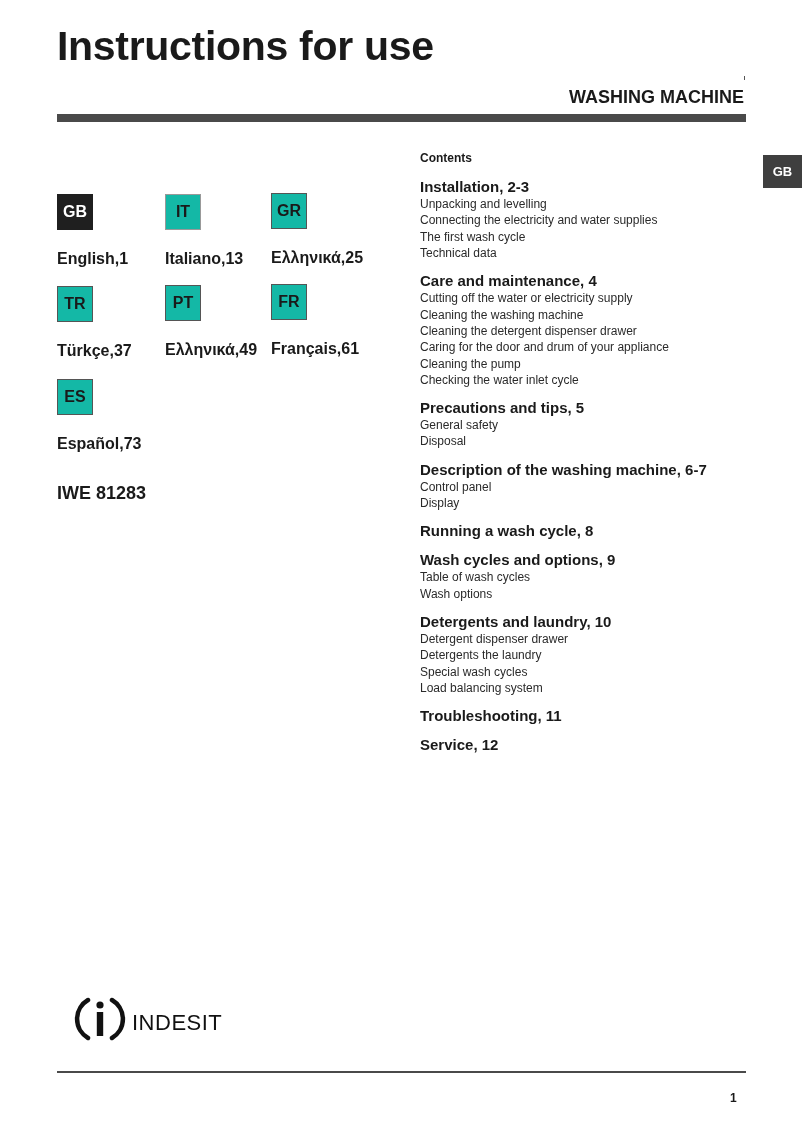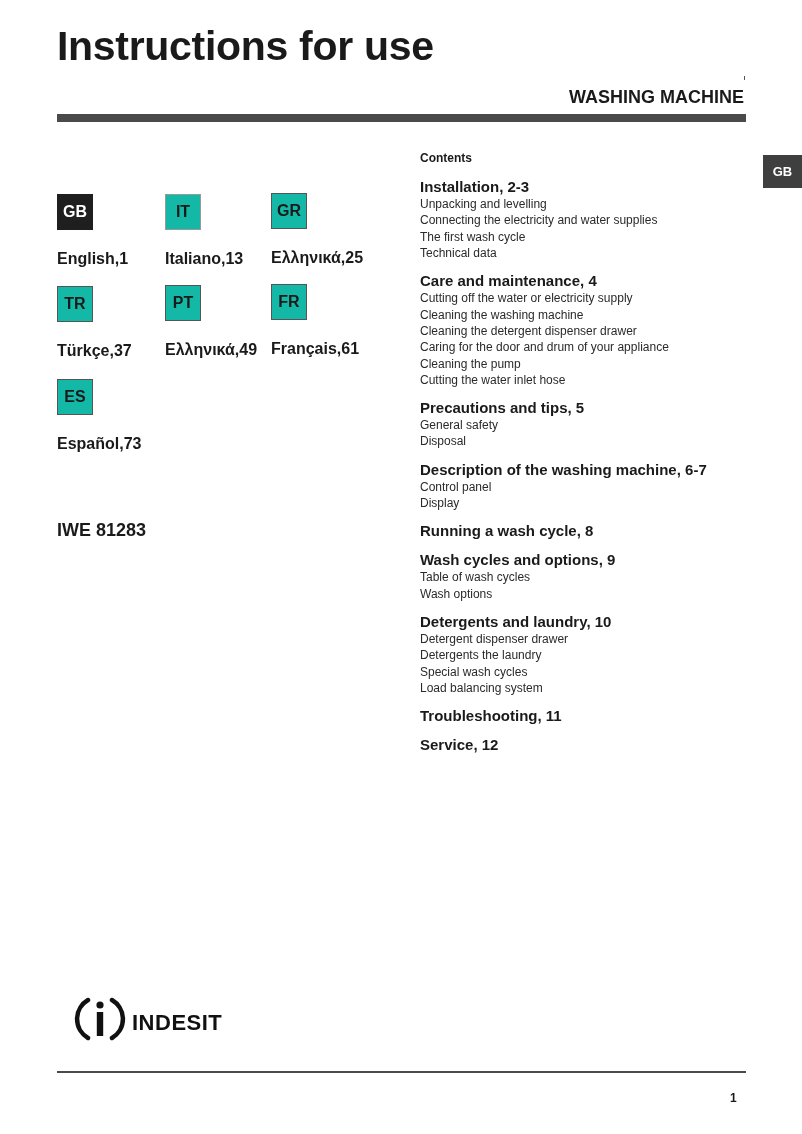--- a/index.html
+++ b/index.html
@@ -95,21 +95,20 @@
       white-space: nowrap;
     }
     .model {
       position: absolute;
       left: 57px;
       top: 484px;
       font-size: 18px;
       font-weight: bold;
       color: #1a1a1a;
       line-height: 1;
-      margin-top: 37px;
     }
     .contents {
       position: absolute;
       left: 420px;
       top: 152px;
       width: 340px;
     }
     .contents-title {
       font-size: 12px;
       font-weight: bold;
@@ -141,21 +140,21 @@
       align-items: center;
       height: 50px;
     }
     .logo-symbol {
       width: 52px;
       height: 50px;
     }
     .logo-text {
       margin-left: 6px;
       font-size: 31px;
-      font-weight: bold;
+      font-weight: normal;
       letter-spacing: 0.5px;
       color: #111;
       font-variant: small-caps;
       line-height: 1;
     }
     .footer-line {
       position: absolute;
       left: 57px;
       top: 1071px;
       width: 689px;
@@ -243,21 +242,21 @@
     <div class="toc-sub">Technical data</div>
   </div>
 
   <div class="toc-section">
     <div class="toc-heading">Care and maintenance, 4</div>
     <div class="toc-sub">Cutting off the water or electricity supply</div>
     <div class="toc-sub">Cleaning the washing machine</div>
     <div class="toc-sub">Cleaning the detergent dispenser drawer</div>
     <div class="toc-sub">Caring for the door and drum of your appliance</div>
     <div class="toc-sub">Cleaning the pump</div>
-    <div class="toc-sub">Cutting the water inlet hose</div>
+    <div class="toc-sub">Checking the water inlet cycle</div>
   </div>
 
   <div class="toc-section">
     <div class="toc-heading">Precautions and tips, 5</div>
     <div class="toc-sub">General safety</div>
     <div class="toc-sub">Disposal</div>
   </div>
 
   <div class="toc-section">
     <div class="toc-heading">Description of the washing machine, 6-7</div>

